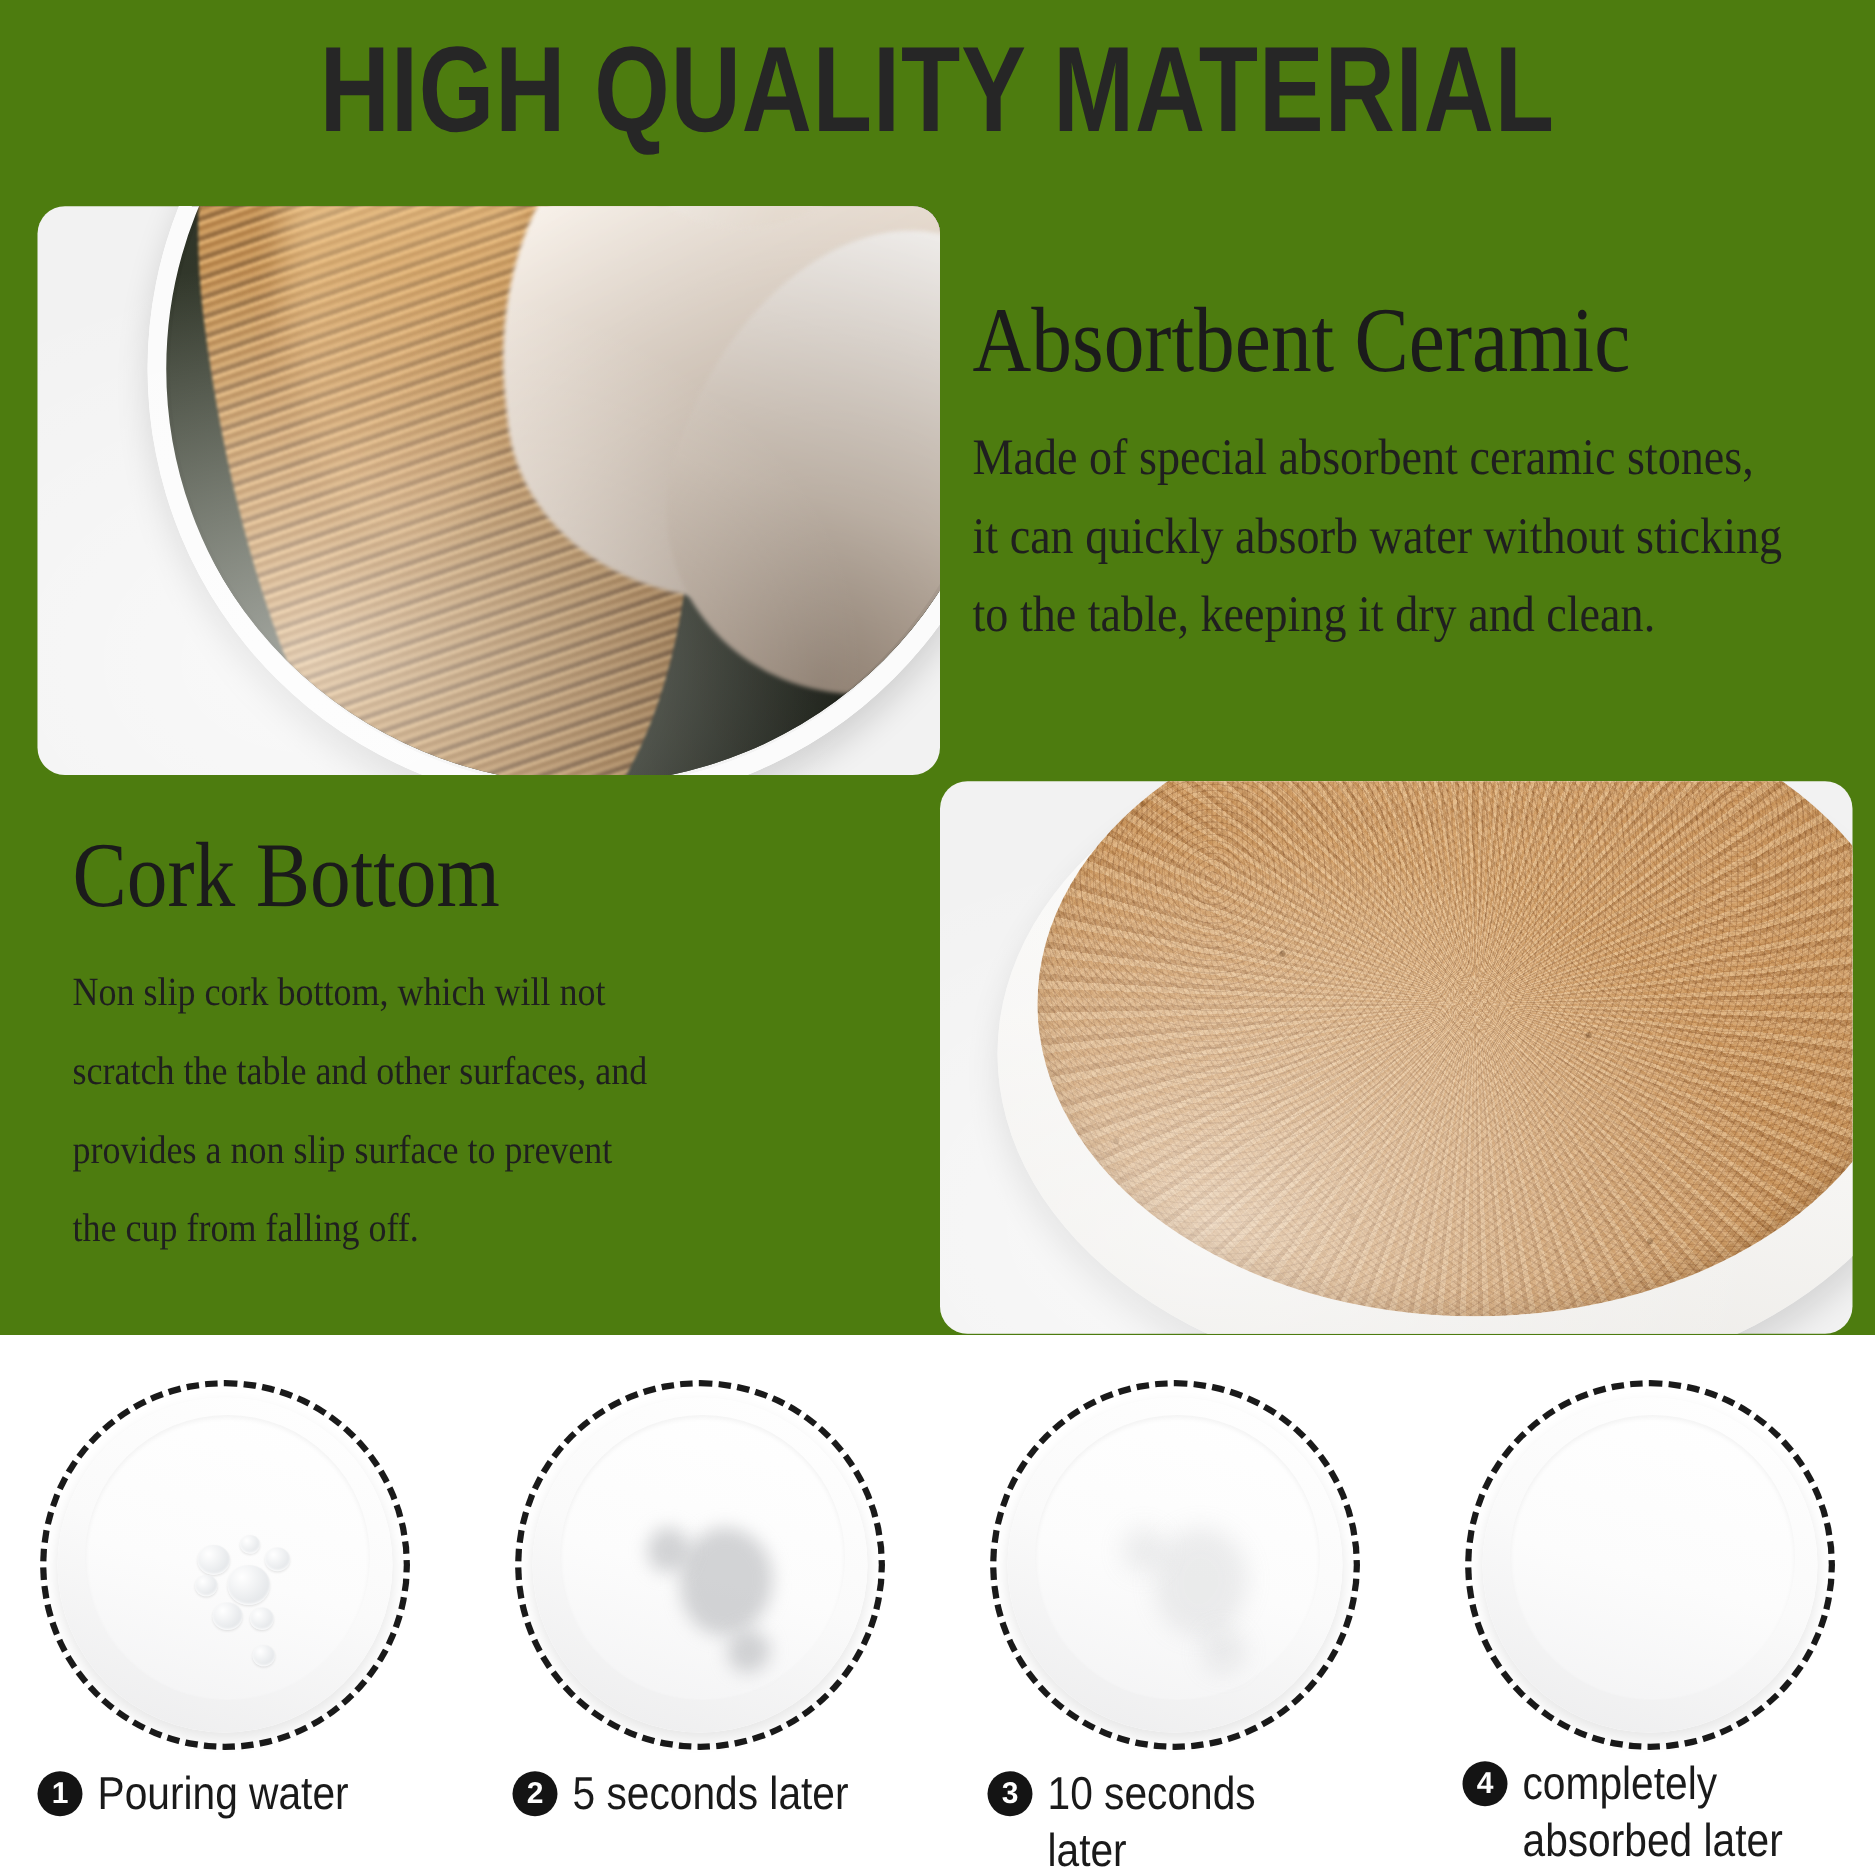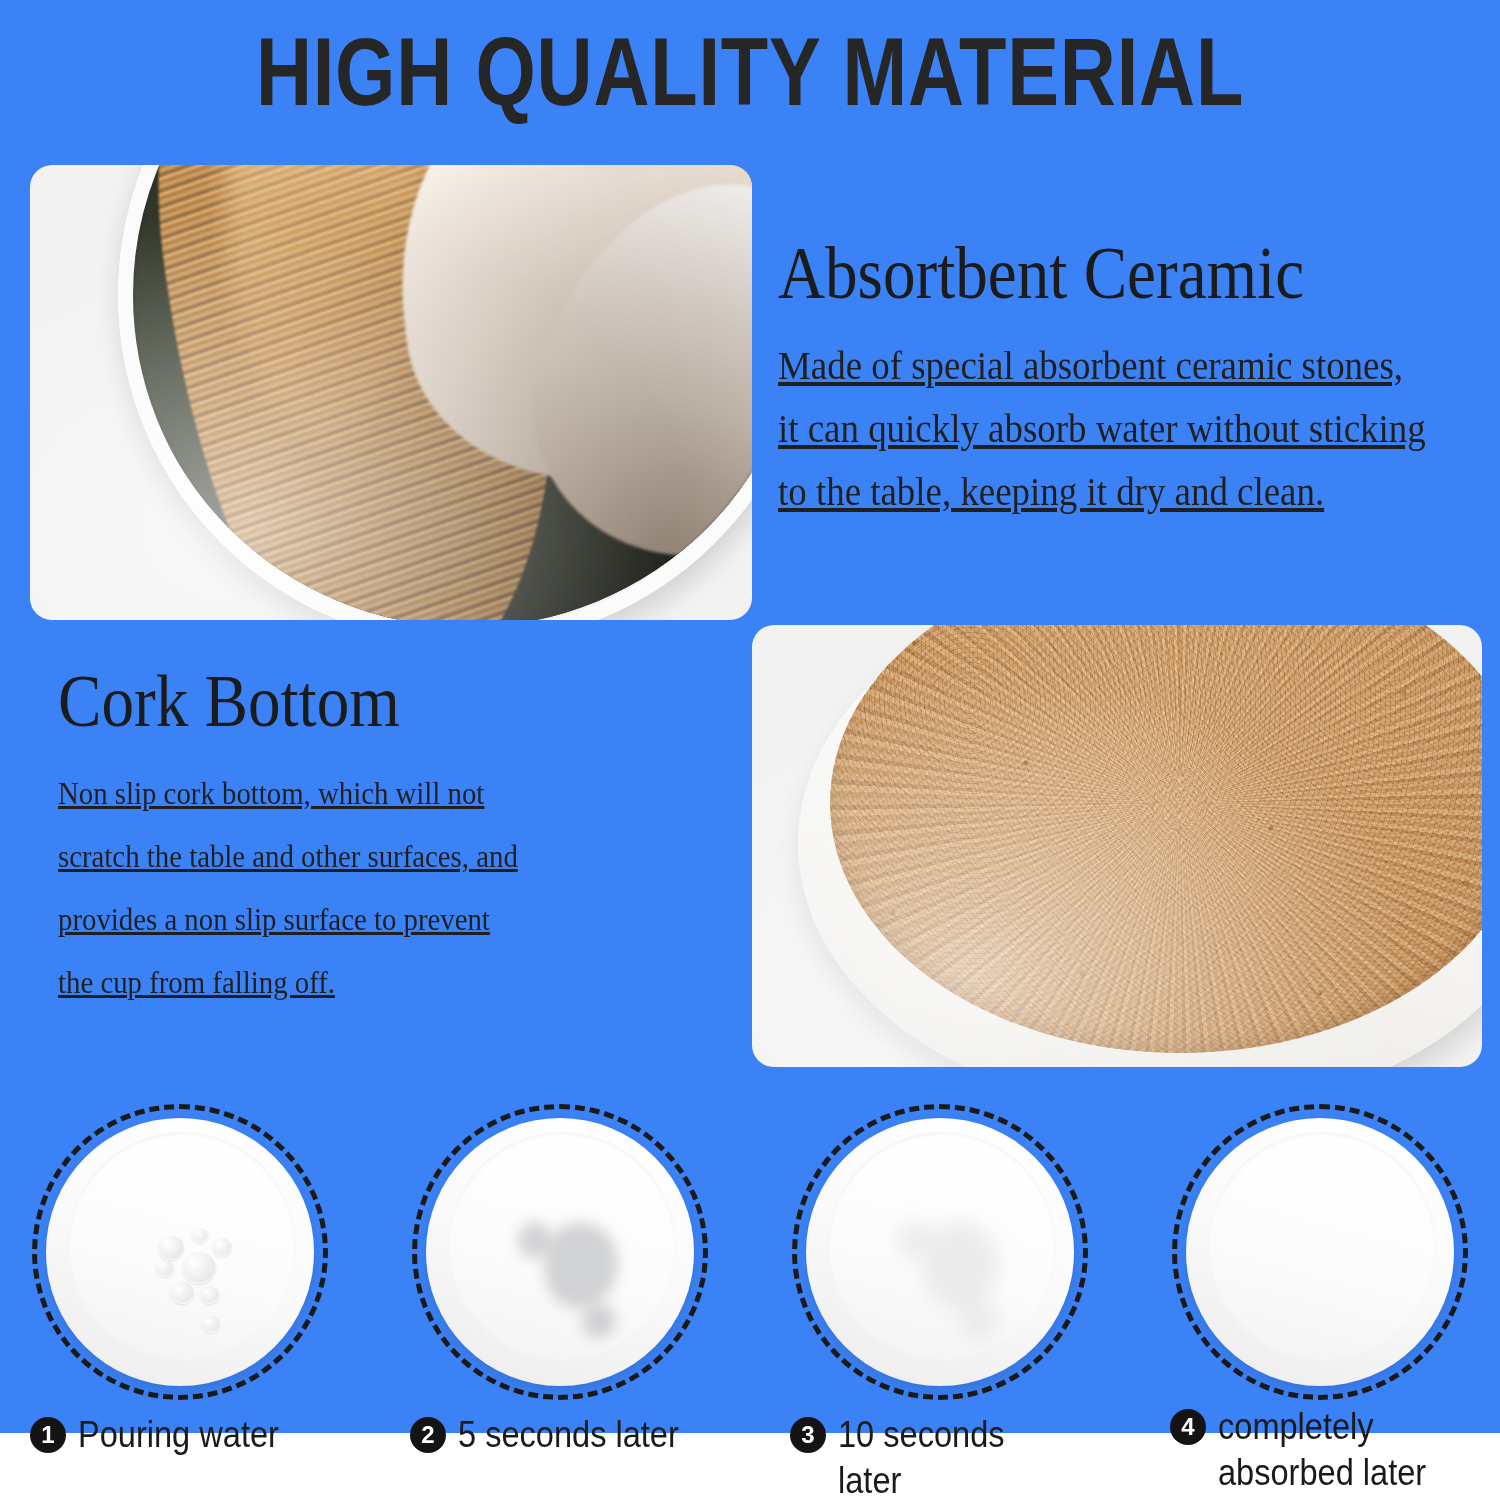--- a/index.html
+++ b/index.html
@@ -2,21 +2,21 @@
 <html><head>
 <meta charset="utf-8">
 <style>
   * { box-sizing: border-box; margin: 0; padding: 0; }
   html, body {
     width: 1500px; height: 1500px;
     background: #ffffff;
     font-family: "Liberation Sans", sans-serif;
     overflow: hidden;
   }
-  .page { position: relative; width: 1500px; height: 1433px; background: #3b82f6; }
+  .page { position: relative; width: 1500px; height: 1068px; background: #4d7c0f; }
 
   
   .title {
     position: absolute;
     top: 22px; left: 0; width: 1500px;
     text-align: center;
     font-family: "Liberation Sans", sans-serif;
     font-weight: 700;
     font-size: 97px;
     line-height: 100px;
@@ -183,21 +183,20 @@
     color: #1b1b1b;
     white-space: nowrap;
     transform: scaleX(0.88);
     transform-origin: left top;
   }
   .body-text {
     position: absolute;
     font-family: "Liberation Serif", serif;
     font-weight: 400;
     color: #1f1f1f;
-    text-decoration: underline;
   }
   .body-text p {
     white-space: nowrap;
     transform: scaleX(0.90);
     transform-origin: left top;
   }
 
   .h-ceramic { left: 778px; top: 234px; font-size: 74px; line-height: 78px; }
   .t-ceramic { left: 778px; top: 334px; font-size: 41px; line-height: 63px; }
 

